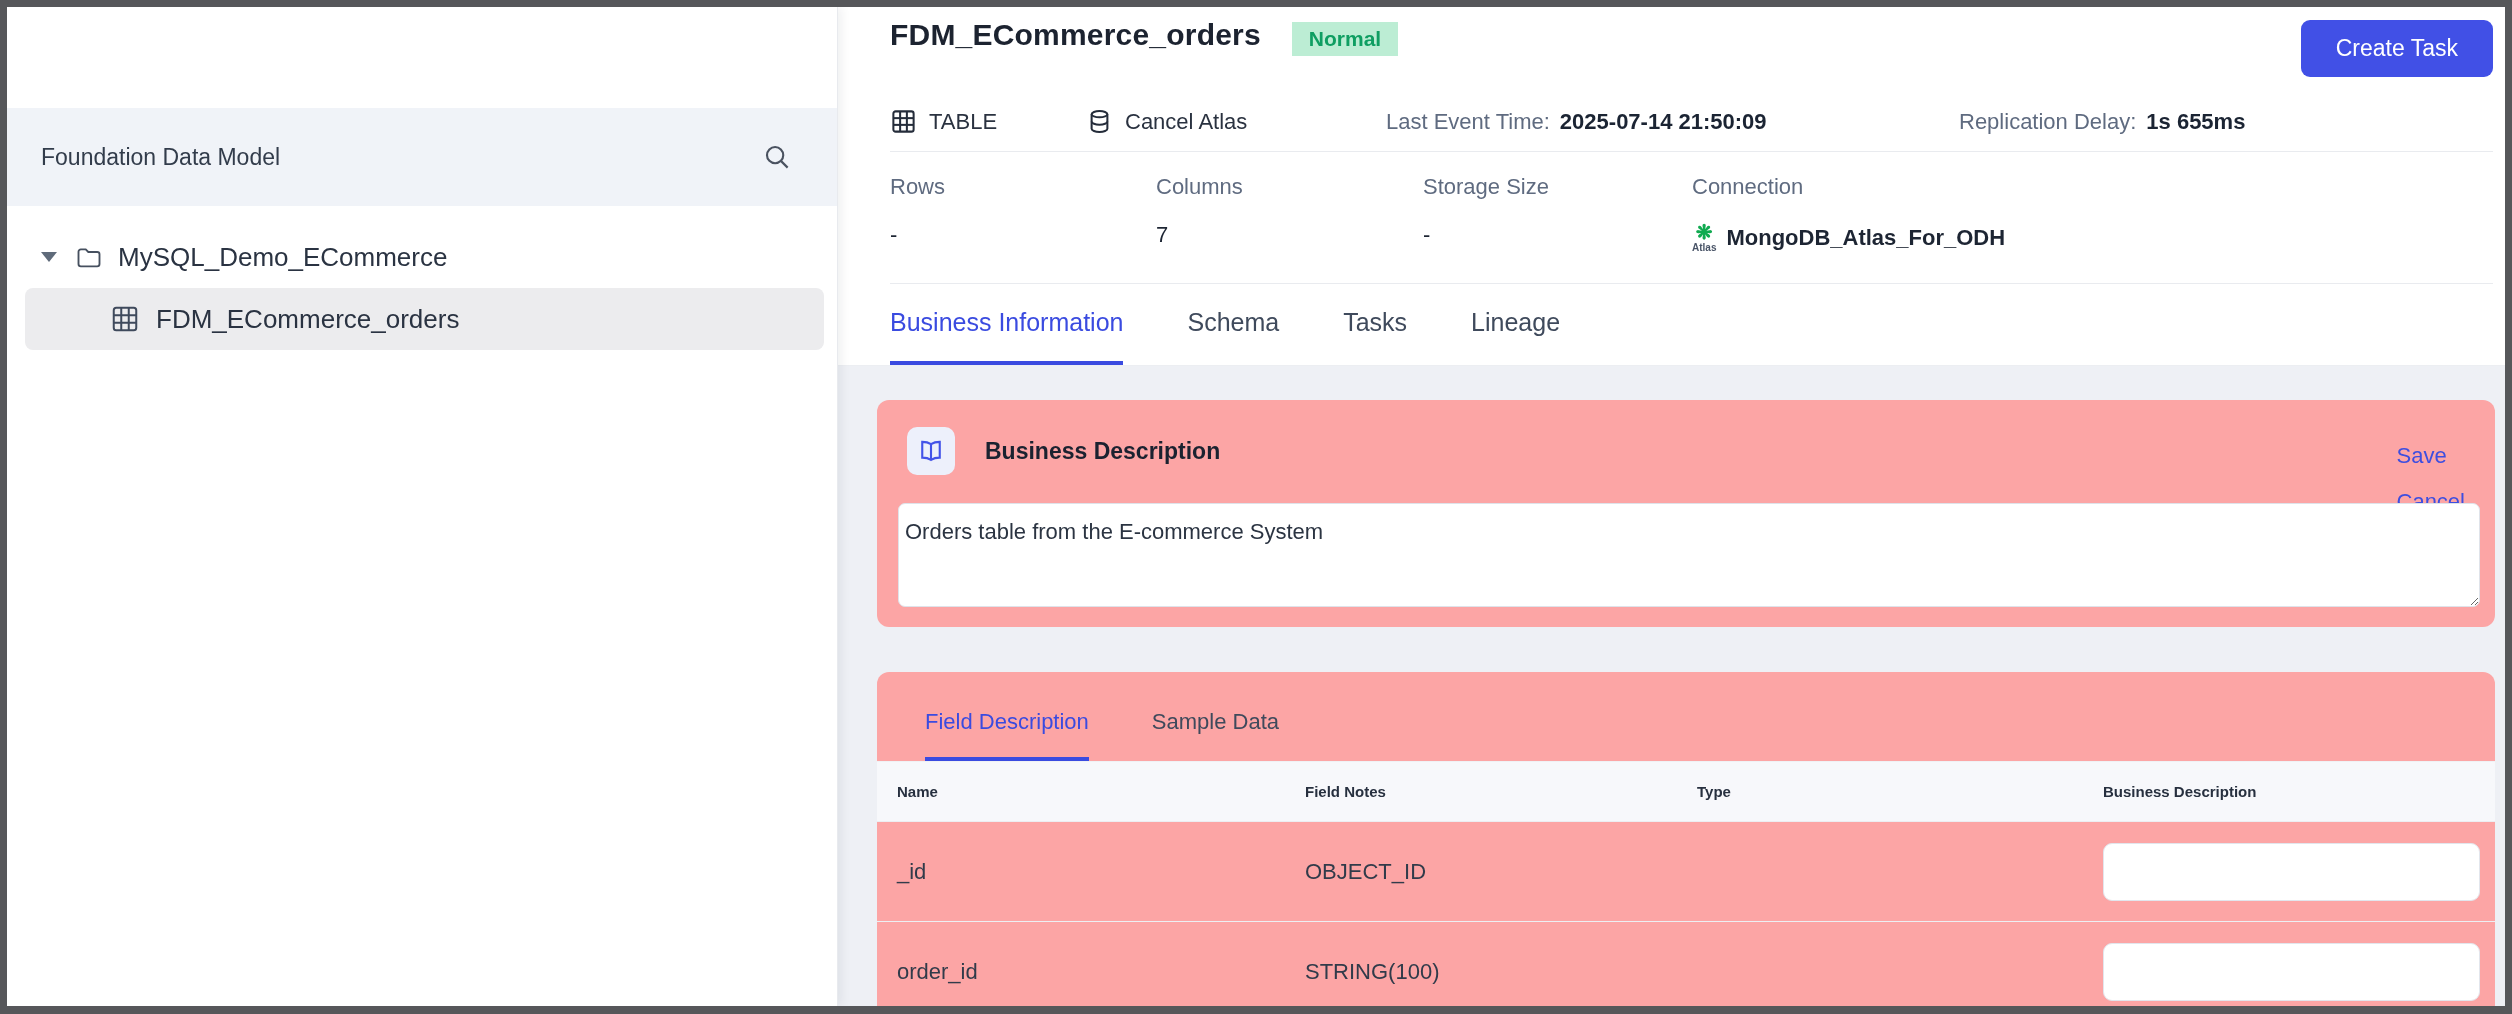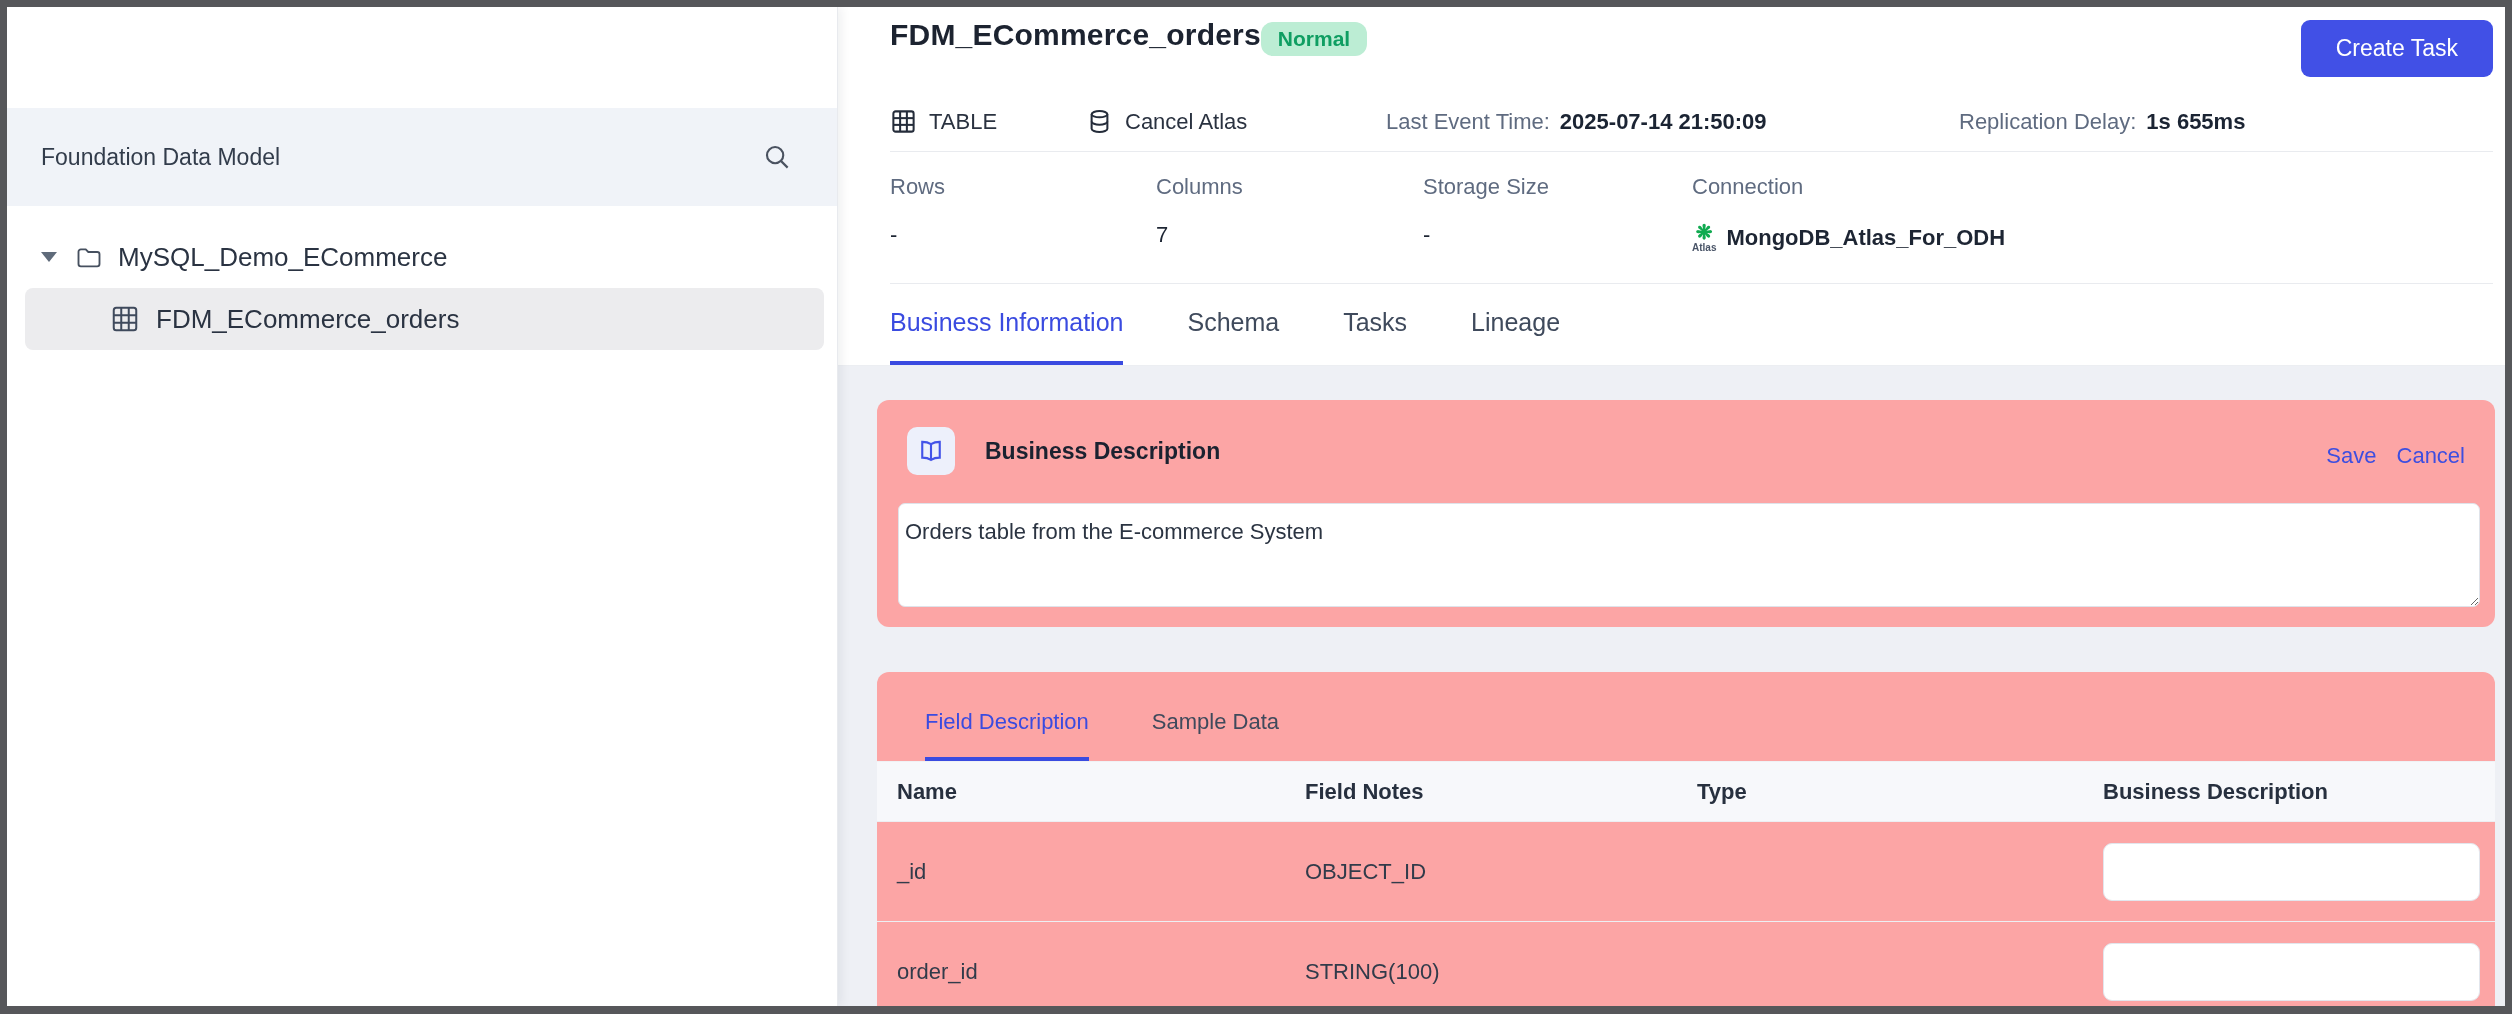--- a/index.html
+++ b/index.html
@@ -43,22 +43,22 @@
   }
   .tree-selected-row .tree-label { margin-left:16px; }
   
   .main { position:absolute; left:831px; top:0; width:1667px; height:100%; background:#ffffff; }
   .title-row {
     position:absolute; left:52px; top:6px; right:12px;
     display:flex; align-items:flex-start;
   }
   .page-title { font-size:30px; font-weight:700; color:#1c2330; letter-spacing:.2px; line-height:44px; }
   .status-badge {
-    margin-top:9px; background:#bcedd4; color:#0f9e62;
-    font-size:21px; font-weight:600; padding:5px 17px; border-radius:12px; line-height:24px;
+    margin-left:31px; margin-top:9px; background:#bcedd4; color:#0f9e62;
+    font-size:21px; font-weight:600; padding:5px 17px; border-radius:0; line-height:24px;
   }
   .create-task-btn {
     margin-left:auto; margin-top:7px; height:57px; padding:0 35px;
     background:#4150e6; color:#ffffff; font-size:23px; font-family:inherit;
     border:none; border-radius:9px; cursor:pointer;
   }
   .meta-row { position:absolute; left:52px; top:84px; right:12px; height:48px; }
   .meta-item { position:absolute; top:0; display:flex; align-items:flex-end; height:44px; }
   .meta-item .mi-icon { margin-right:12px; display:flex; }
   .meta-text { font-size:22px; color:#2a3240; }
@@ -89,40 +89,40 @@
     position:absolute; left:0; top:359px; right:0; bottom:0;
     background:#eef0f5; padding:34px 0 0 39px; overflow:hidden;
   }
   .card { background:#fca5a5; border-radius:12px; width:1618px; }
   .card-bd { height:227px; position:relative; }
   .bd-icon-box {
     position:absolute; left:30px; top:27px; width:48px; height:48px;
     background:#edf0fb; border-radius:10px; display:flex; align-items:center; justify-content:center;
   }
   .bd-title { position:absolute; left:108px; top:38px; font-size:23px; font-weight:700; color:#1b2230; }
-  .bd-links { position:absolute; right:30px; top:43px; display:flex; gap:20px; }
+  .bd-links { position:absolute; right:30px; top:43px; display:flex; gap:20px;flex-direction:column; }
   .link { font-size:22px; color:#3d4ee0; cursor:pointer; }
   .bd-textarea {
     position:absolute; left:21px; top:103px; width:1582px; height:104px;
     border:1px solid #dfe3ea; border-radius:7px; resize:vertical;
     font-family:inherit; font-size:22px; color:#2b3442; padding:15px 6px;
     outline:none; background:#ffffff;
   }
   .card-fields { margin-top:45px; height:430px; overflow:hidden; }
   .subtabs {
     display:flex; gap:63px; padding-left:48px; height:90px; border-bottom:1px solid #f0f2f5;
   }
   .subtab {
     display:flex; align-items:flex-end; padding:0 0 22px 0; margin-top:24px;
     font-size:22px; color:#3f4a5c; border-bottom:4px solid transparent; cursor:pointer;
   }
   .subtab.active { color:#3a4be0; font-weight:500; border-bottom-color:#3a4be0; }
   .tbl-grid { display:grid; grid-template-columns:408px 392px 406px 1fr; padding:0 15px 0 20px; align-items:center; }
   .tbl-header { height:60px; background:#f7f8fb; border-bottom:1px solid #eceef2; }
-  .tbl-header .th { font-size:22px; font-weight:600; color:#27303f; }
+  .tbl-header .th { font-size:15px; font-weight:600; color:#27303f; }
   .tbl-row { height:100px; border-bottom:1px solid #edeff3; }
   .tbl-row .td { font-size:22px; color:#313b4a; }
   .cell-input {
     width:100%; height:58px; border:1px solid #e2e6ed; border-radius:9px;
     font-family:inherit; font-size:21px; color:#2b3442; padding:0 16px; outline:none; background:#fff;
   }
   svg { display:block; }
 </style>
 </head>
 <body>

